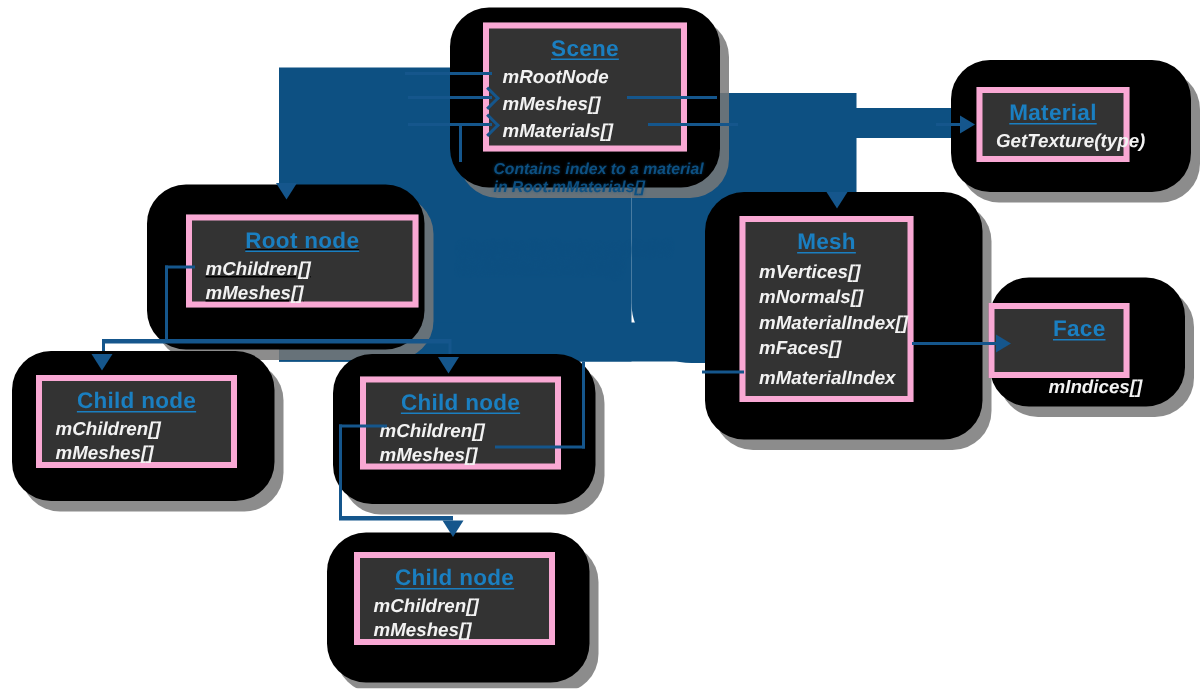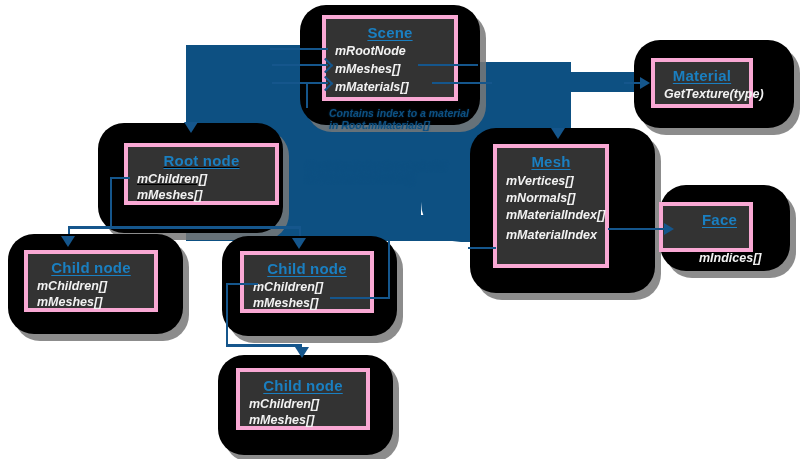--- a/index.html
+++ b/index.html
@@ -142,20 +142,21 @@
   </div>
   <div class="ln lnh" style="left:624px;top:82px;width:22px;"></div>
   <div class="arrow-r" style="left:640px;top:77px;"></div>
 
   <div class="pod" style="left:470px;top:128px;width:185px;height:165px;"></div>
   <div class="box mesh" style="left:493px;top:144px;width:116px;height:124px;">
     <span class="title">Mesh</span>
     <span class="field">mVertices[]</span>
     <span class="field">mNormals[]</span>
     <span class="field">mMaterialIndex[]</span>
+    <span class="field">mFaces[]</span>
     <span class="field" style="margin-top:3px;">mMaterialIndex</span>
   </div>
 
   <div class="arrow-d" style="left:551px;top:128px;"></div>
 
   <div class="ln lnh" style="left:468px;top:247px;width:28px;"></div>
 
   <div class="pod" style="left:660px;top:185px;width:130px;height:86px;"></div>
   <div class="box small" style="left:659px;top:202px;width:94px;height:50px;padding-left:36px;">
     <span class="title">Face</span>

